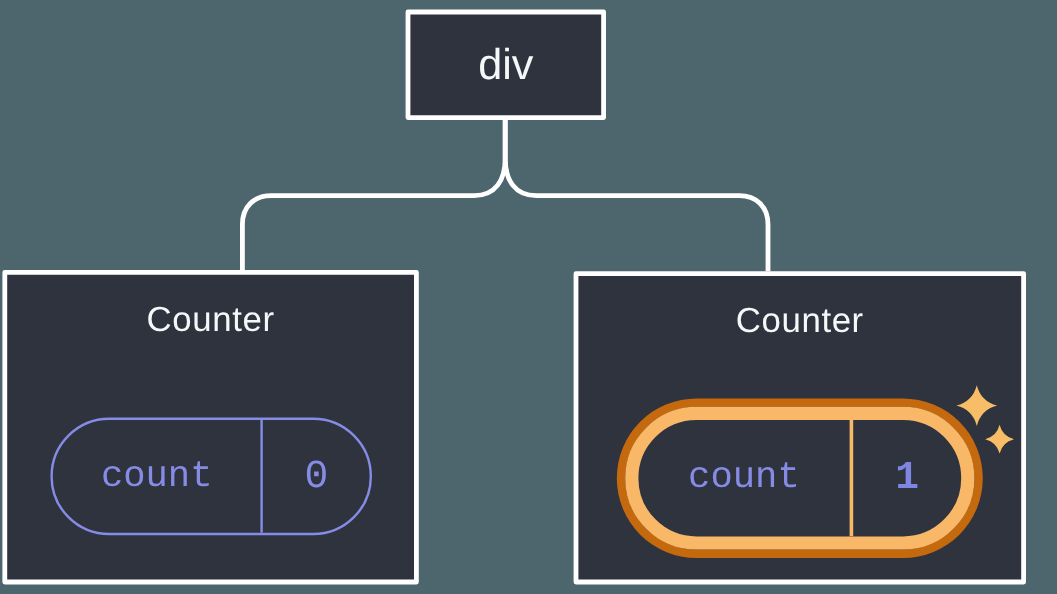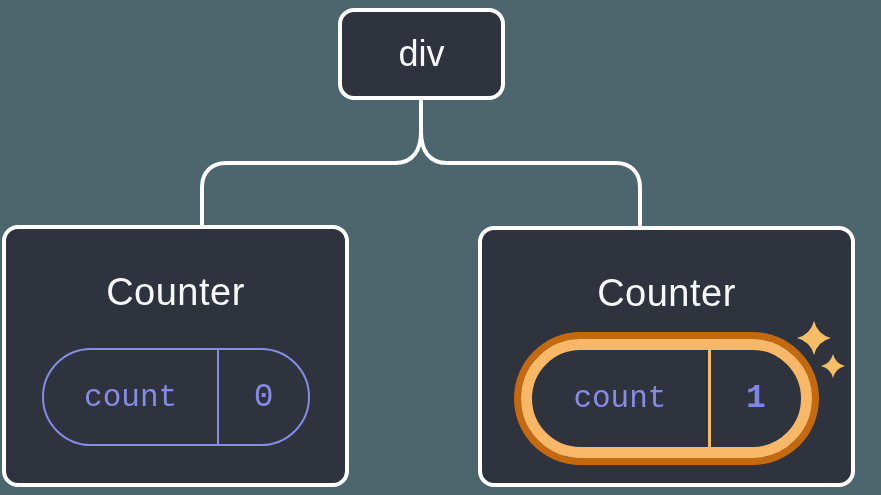--- a/index.html
+++ b/index.html
@@ -7,31 +7,31 @@
     width:881px;height:495px;position:relative;overflow:hidden;
     background:#4D666E;
     font-family:"Liberation Sans", sans-serif;
   }
   .overlay-svg{
     position:absolute;left:0;top:0;width:881px;height:495px;
     z-index:5;pointer-events:none;
   }
   .node{
     position:absolute;box-sizing:border-box;
-    background:#2E333E;border:4px solid #FFFFFF;border-radius:16px;
+    background:#2E333E;border:4px solid #FFFFFF;border-radius:2px;
   }
   .root-node{
     left:338px;top:8px;width:167px;height:92px;
     display:flex;align-items:center;justify-content:center;
     color:#F6F7F9;font-size:36px;z-index:2;
   }
   .card-left{left:2px;top:225px;width:347px;height:262px;z-index:2;}
   .card-right{left:478px;top:226px;width:377px;height:261px;z-index:2;}
   .card-title{
-    text-align:center;margin-top:42px;font-size:38px;
+    text-align:center;margin-top:22px;font-size:29px;
     color:#F6F7F9;letter-spacing:0.5px;
   }
   .pill{
     position:absolute;box-sizing:border-box;border-radius:999px;
     display:flex;align-items:stretch;overflow:hidden;
   }
   .pill-plain{
     left:36px;top:119px;width:268px;height:98px;
     border:2px solid #868CE6;
   }

